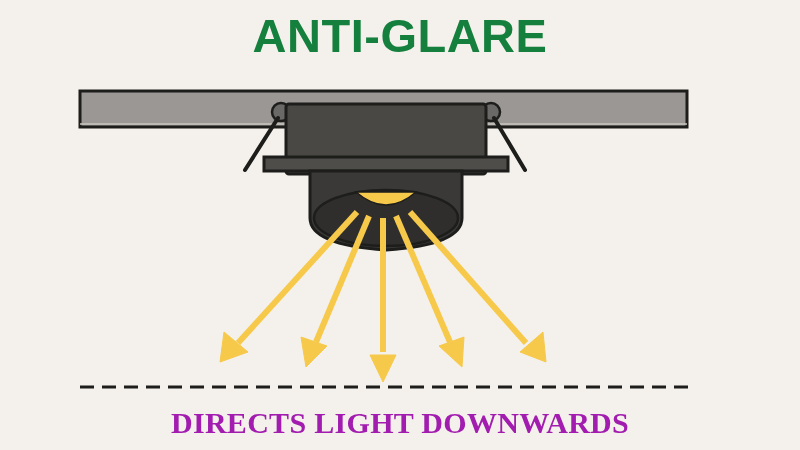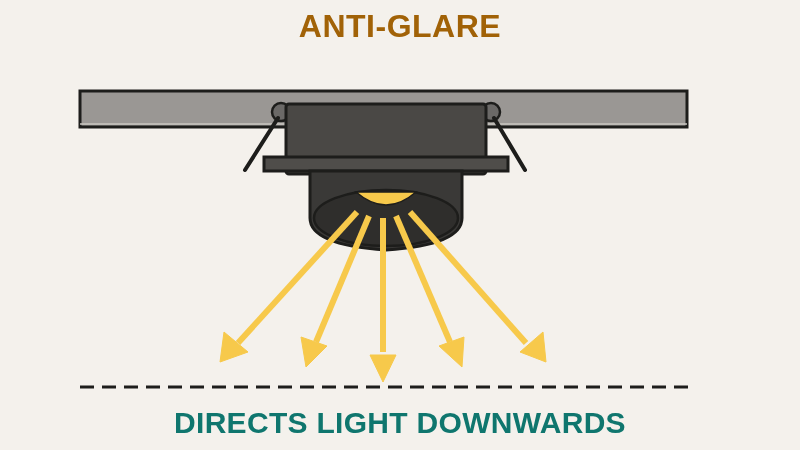--- a/index.html
+++ b/index.html
@@ -6,28 +6,28 @@
     body {
       width: 800px; height: 450px; overflow: hidden;
       background: #f4f1ec;
       position: relative;
       font-family: "Liberation Sans", sans-serif;
     }
     .title {
       position: absolute; left: 0; top: 8px; width: 800px;
       text-align: center;
       font-family: "Liberation Sans", sans-serif;
-      font-weight: bold; font-size: 32px; color: #a16207;
+      font-weight: bold; font-size: 47px; color: #15803d;
       letter-spacing: 0.5px;
     }
     .caption {
       position: absolute; left: 0; top: 406px; width: 800px;
       text-align: center;
-      font-family: Liberation Sans, sans-serif;
-      font-weight: bold; font-size: 30px; color: #0f766e;
+      font-family: Liberation Serif, serif;
+      font-weight: bold; font-size: 30px; color: #a21caf;
       letter-spacing: 0.3px;
     }
     svg.diagram { position: absolute; left: 0; top: 0; }
   </style>
 </head>
 <body>
 
 <div class="title">ANTI-GLARE</div>
 
 <svg class="diagram" width="800" height="450" viewBox="0 0 800 450">

